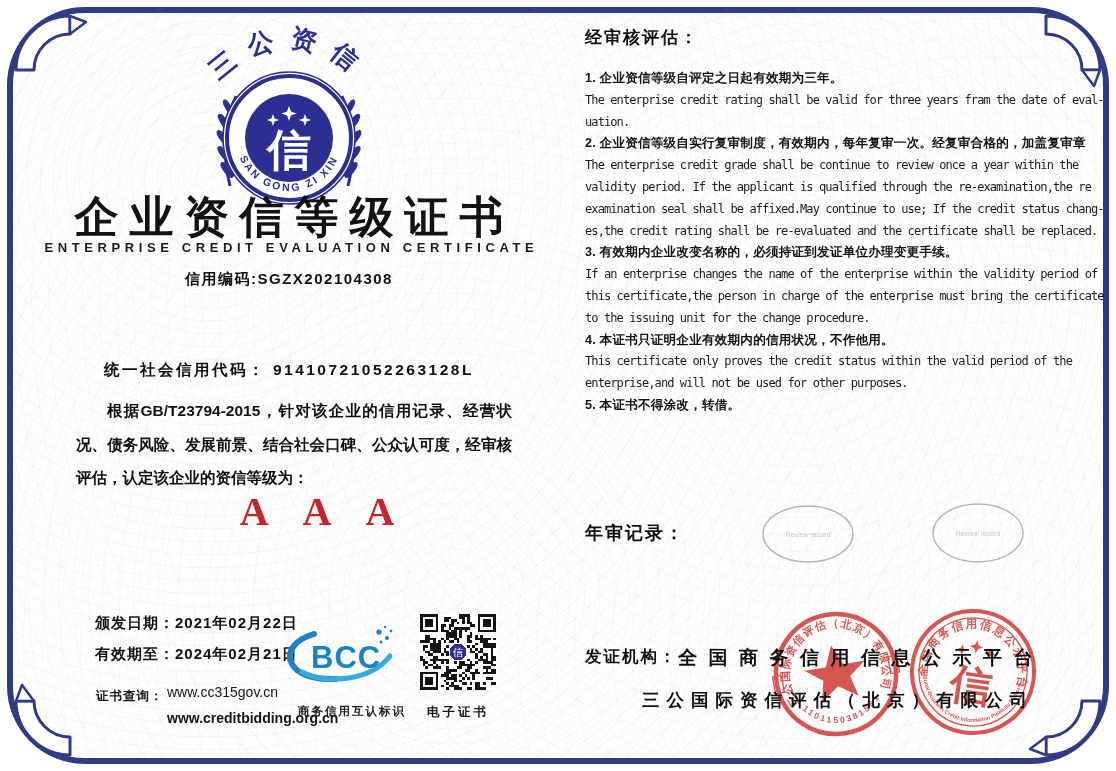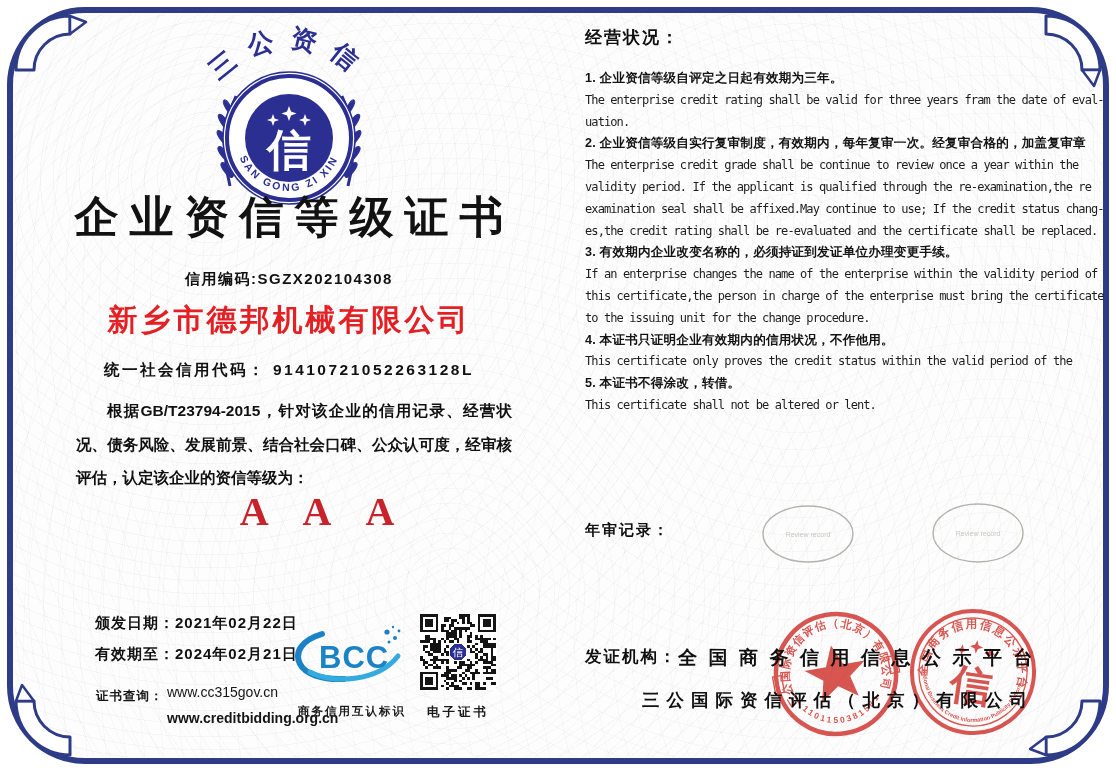--- a/index.html
+++ b/index.html
@@ -37,35 +37,35 @@
   #statement{left:76px;top:394px;width:436px;font-weight:700;font-size:15.5px;
      line-height:33.5px;text-align:justify;text-indent:2em;color:#101010;}
   #rating{left:0;top:488px;width:578px;text-align:center;
      font-family:"Liberation Serif","DejaVu Serif",serif;font-weight:900;
      font-size:40px;letter-spacing:34px;text-indent:34px;color:#c8232c;padding-left:28px;}
   .date-line{left:95px;font-weight:700;font-size:15px;letter-spacing:1px;color:#111;}
   #issue-date{top:614px;} #valid-date{top:645px;}
   #query-label{left:96px;top:688px;font-weight:700;font-size:12.5px;letter-spacing:1px;color:#151515;}
   #query-url-1{left:167px;top:684px;font-weight:400;font-size:14px;color:#151515;}
   #query-url-2{left:167px;top:710px;font-weight:700;font-size:14px;color:#151515;}
-  #bcc{left:292px;top:622px;}
+  #bcc{left:284px;top:622px;}
   #bcc-label{left:286px;top:704px;width:132px;text-align:center;font-weight:700;
      font-size:11.5px;letter-spacing:2px;color:#1a1a1a;}
   #qr{left:420px;top:614px;width:76px;height:76px;}
   #qr-label{left:414px;top:704px;width:88px;text-align:center;font-weight:700;
      font-size:12.5px;letter-spacing:3px;color:#1a1a1a;}
 
   
   #notes-heading{left:585px;top:26px;font-weight:800;font-size:17px;letter-spacing:2px;color:#0f0f0f;}
   #notes{left:585px;top:68px;width:498px;}
   .note-line{height:21.8px;line-height:21.8px;white-space:nowrap;}
   .note-line.zh{font-weight:700;font-size:12.6px;letter-spacing:0.2px;color:#131313;}
   .note-line.en{font-family:"DejaVu Sans Mono","Liberation Mono",monospace;
      font-weight:500;font-size:12px;letter-spacing:-0.9px;color:#1c1c1c;}
-  #annual-label{left:585px;top:521px;font-weight:700;font-size:15px;letter-spacing:2px;color:#101010;}
+  #annual-label{left:585px;top:521px;font-weight:700;font-size:18px;letter-spacing:2px;color:#101010;}
   #annual-stamps{left:745px;top:498px;}
   #issuer-label{left:585px;top:646px;font-weight:700;font-size:16.5px;letter-spacing:2px;color:#101010;z-index:5;}
   #issuer-line-1{left:678px;top:645px;font-weight:800;font-size:19px;letter-spacing:11.5px;color:#101010;z-index:5;}
   #issuer-line-2{left:642px;top:688px;font-weight:800;font-size:17.5px;letter-spacing:7px;color:#101010;z-index:5;}
   #seals{left:742px;top:588px;z-index:3;mix-blend-mode:multiply;opacity:.88;}
 </style>
 </head>
 <body>
 
 <div id="page">
@@ -136,22 +136,22 @@
         <path d="M121,96 l1.6,4.4 4.4,1.6 -4.4,1.6 -1.6,4.4 -1.6,-4.4 -4.4,-1.6 4.4,-1.6 Z"></path>
         <path d="M137,88 l2,5.5 5.5,2 -5.5,2 -2,5.5 -2,-5.5 -5.5,-2 5.5,-2 Z"></path>
         <path d="M153,96 l1.6,4.4 4.4,1.6 -4.4,1.6 -1.6,4.4 -1.6,-4.4 -4.4,-1.6 4.4,-1.6 Z"></path>
       </g>
       <text x="137" y="147" text-anchor="middle" font-size="44" font-weight="800" fill="#ffffff" font-family="'Liberation Serif','DejaVu Serif',serif">信</text>
       <text font-size="10.5" font-weight="800" fill="#2c2f92" letter-spacing="2.4"><textPath href="#arcBand" startOffset="50%" text-anchor="middle">SAN GONG ZI XIN</textPath></text>
     </svg>
   </div>
 
   <div class="abs" id="cert-title">企业资信等级证书</div>
+  <div class="abs" id="cert-subtitle">ENTERPRISE CREDIT EVALUATION CERTIFICATE</div>
   <div class="abs" id="credit-code">信用编码:SGZX202104308</div>
-  <div class="abs" id="company-name">新乡市德邦机械有限公司</div>
   <div class="abs" id="uscc">统一社会信用代码： 91410721052263128L</div>
   <div class="abs" id="statement">根据GB/T23794-2015，针对该企业的信用记录、经营状况、债务风险、发展前景、结合社会口碑、公众认可度，经审核评估，认定该企业的资信等级为：</div>
   <div class="abs" id="rating">AAA</div>
 
   <div class="abs date-line" id="issue-date">颁发日期：2021年02月22日</div>
   <div class="abs date-line" id="valid-date">有效期至：2024年02月21日</div>
   <div class="abs" id="query-label">证书查询：</div>
   <div class="abs" id="query-url-1">www.cc315gov.cn</div>
   <div class="abs" id="query-url-2">www.creditbidding.org.cn</div>
 
@@ -459,38 +459,38 @@
         <rect x="24" y="2" width="3" height="3" fill="#141414"></rect>
         <rect x="0" y="22" width="7" height="7" fill="#141414"></rect>
         <rect x="1" y="23" width="5" height="5" fill="#ffffff"></rect>
         <rect x="2" y="24" width="3" height="3" fill="#141414"></rect>
         <circle cx="14.5" cy="14.5" r="3.2" fill="#2c2f92"></circle>
         <text x="14.5" y="16" text-anchor="middle" font-size="4" fill="#ffffff">信</text>
       </svg>
   </div>
   <div class="abs" id="qr-label">电子证书</div>
 
-  <div class="abs" id="notes-heading">经营状况：</div>
+  <div class="abs" id="notes-heading">经审核评估：</div>
   <div class="abs" id="notes">
       <div class="note-line zh">1. 企业资信等级自评定之日起有效期为三年。</div>
       <div class="note-line en">The enterprise credit rating shall be valid for three years fram the date of eval-</div>
       <div class="note-line en">uation.</div>
       <div class="note-line zh">2. 企业资信等级自实行复审制度，有效期内，每年复审一次。经复审合格的，加盖复审章</div>
       <div class="note-line en">The enterprise credit grade shall be continue to review once a year within the</div>
       <div class="note-line en">validity period. If the applicant is qualified through the re-examination,the re</div>
       <div class="note-line en">examination seal shall be affixed.May continue to use; If the credit status chang-</div>
       <div class="note-line en">es,the credit rating shall be re-evaluated and the certificate shall be replaced.</div>
       <div class="note-line zh">3. 有效期内企业改变名称的，必须持证到发证单位办理变更手续。</div>
       <div class="note-line en">If an enterprise changes the name of the enterprise within the validity period of</div>
       <div class="note-line en">this certificate,the person in charge of the enterprise must bring the certificate</div>
       <div class="note-line en">to the issuing unit for the change procedure.</div>
       <div class="note-line zh">4. 本证书只证明企业有效期内的信用状况，不作他用。</div>
       <div class="note-line en">This certificate only proves the credit status within the valid period of the</div>
+      <div class="note-line en">enterprise,and will not be used for other purposes.</div>
       <div class="note-line zh">5. 本证书不得涂改，转借。</div>
-      <div class="note-line en">This certificate shall not be altered or lent.</div>
     </div>
 
   <div class="abs" id="annual-label">年审记录：</div>
   <div class="abs" id="annual-stamps">
     <svg width="300" height="72" viewBox="0 0 300 72">
       <ellipse cx="63" cy="36" rx="45" ry="28" fill="none" stroke="#b5b2ae" stroke-width="1.4"></ellipse>
       <ellipse cx="233" cy="35" rx="45" ry="29" fill="none" stroke="#b5b2ae" stroke-width="1.4"></ellipse>
       <text x="63" y="39" text-anchor="middle" font-size="7" fill="#c9c6c1">Review record</text>
       <text x="233" y="38" text-anchor="middle" font-size="7" fill="#c9c6c1">Review record</text>
     </svg>

